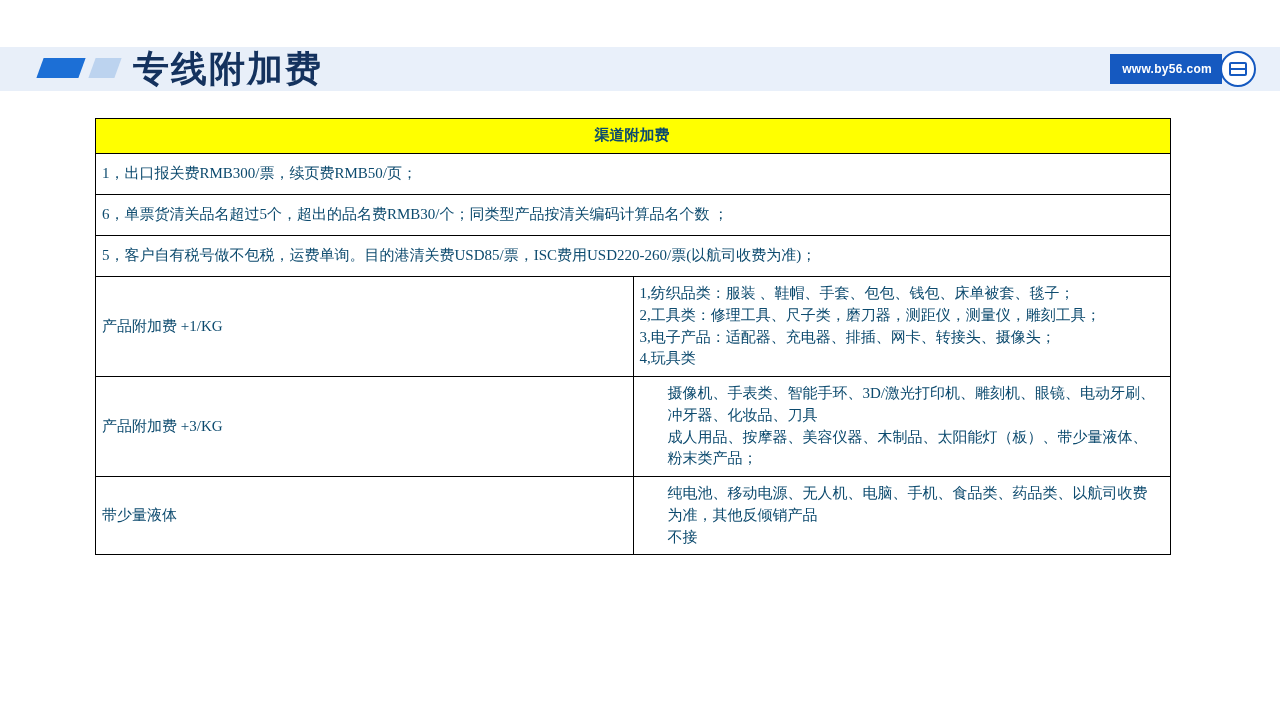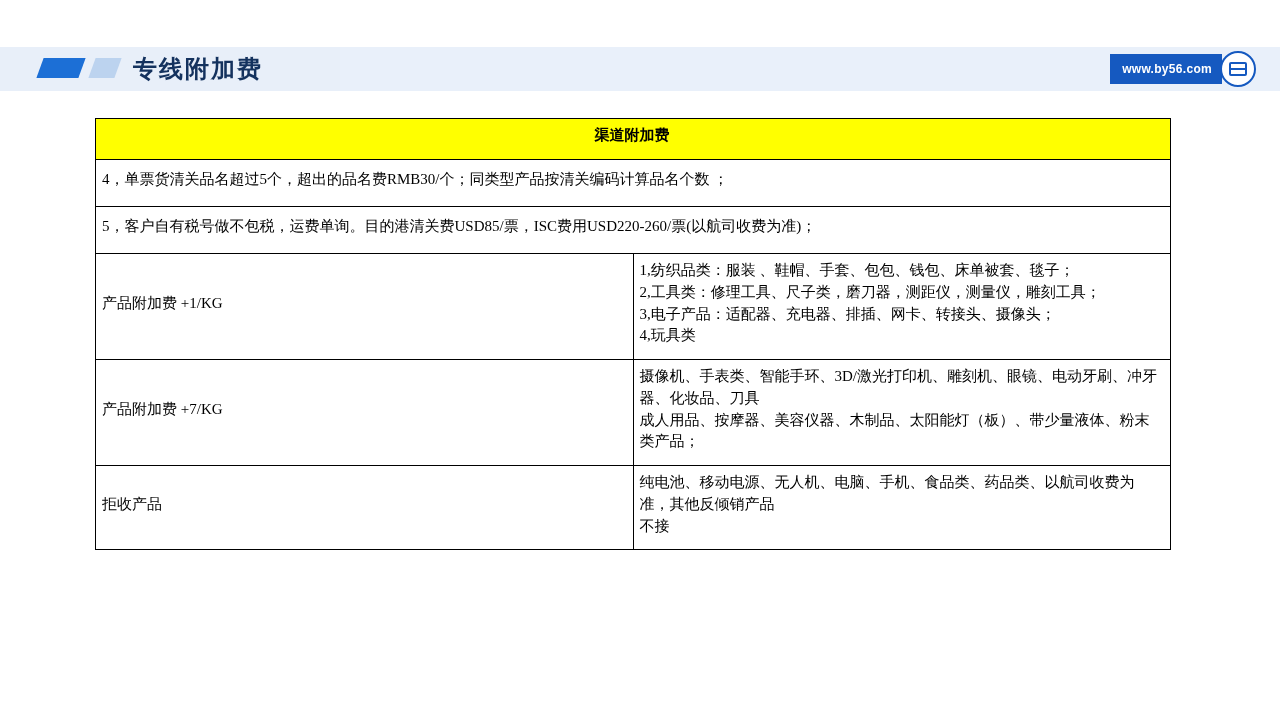--- a/index.html
+++ b/index.html
@@ -54,21 +54,21 @@
     background: #bcd3ef;
     transform: skewX(-20deg);
   }
   .header-title {
     position: absolute;
     left: 133px;
     top: 47px;
     height: 44px;
     line-height: 44px;
     font-family: "Liberation Sans", sans-serif;
-    font-size: 24px;
+    font-size: 36px;
     font-weight: bold;
     color: #14325e;
     letter-spacing: 2px;
   }
   .logo-box {
     position: absolute;
     right: 58px;
     top: 54px;
     height: 30px;
     background: #1559c0;
@@ -122,22 +122,22 @@
   }
   table.fee {
     border-collapse: collapse;
     width: 1076px;
     table-layout: fixed;
   }
   table.fee td {
     border: 1px solid #000000;
     vertical-align: middle;
     font-size: 15px;
-    color: #000000;
-    padding: 6px 8px 12px 6px;
+    color: #0c4a6e;
+    padding: 6px 8px 6px 6px;
     line-height: 1.45;
   }
   td.section-head {
     background: #ffff00;
     text-align: center;
     font-weight: bold;
     font-size: 15px;
     padding: 4px 0;
     height: 22px;
   }
@@ -152,20 +152,21 @@
   }
   td.cat-body {
     padding-left: 8px;
   }
   .line {
     display: block;
     white-space: nowrap;
   }
   .wrapline {
     display: block;
+    margin-left: 28px;
   }
 </style>
 </head>
 <body>
 
 <div class="header">
   <div class="header-band"></div>
   <div class="header-band-light"></div>
   <div class="header-mark-1"></div>
   <div class="header-mark-2"></div>
@@ -174,46 +175,49 @@
   <div class="logo-circle"></div>
 </div>
 
 <div class="table-wrap">
   <table class="fee">
     <tbody>
       <tr>
         <td class="section-head" colspan="2">渠道附加费</td>
       </tr>
       <tr>
-        <td class="full-row" colspan="2">4，单票货清关品名超过5个，超出的品名费RMB30/个；同类型产品按清关编码计算品名个数 ；</td>
+        <td class="full-row" colspan="2">1，出口报关费RMB300/票，续页费RMB50/页；</td>
+      </tr>
+      <tr>
+        <td class="full-row" colspan="2">6，单票货清关品名超过5个，超出的品名费RMB30/个；同类型产品按清关编码计算品名个数 ；</td>
       </tr>
       <tr>
         <td class="full-row" colspan="2">5，客户自有税号做不包税，运费单询。目的港清关费USD85/票，ISC费用USD220-260/票(以航司收费为准)；</td>
       </tr>
 
       <tr>
         <td class="cat-label">产品附加费 +1/KG</td>
         <td class="cat-body">
           <span class="line">1,纺织品类：服装 、鞋帽、手套、包包、钱包、床单被套、毯子；</span>
           <span class="line">2,工具类：修理工具、尺子类，磨刀器，测距仪，测量仪，雕刻工具；</span>
           <span class="line">3,电子产品：适配器、充电器、排插、网卡、转接头、摄像头；</span>
           <span class="line">4,玩具类</span>
         </td>
       </tr>
 
       <tr>
-        <td class="cat-label">产品附加费 +7/KG</td>
+        <td class="cat-label">产品附加费 +3/KG</td>
         <td class="cat-body">
           <span class="wrapline">摄像机、手表类、智能手环、3D/激光打印机、雕刻机、眼镜、电动牙刷、冲牙器、化妆品、刀具</span>
           <span class="wrapline">成人用品、按摩器、美容仪器、木制品、太阳能灯（板）、带少量液体、粉末类产品；</span>
         </td>
       </tr>
 
       <tr>
-        <td class="cat-label">拒收产品</td>
+        <td class="cat-label">带少量液体</td>
         <td class="cat-body">
           <span class="wrapline">纯电池、移动电源、无人机、电脑、手机、食品类、药品类、以航司收费为准，其他反倾销产品</span>
           <span class="wrapline">不接</span>
         </td>
       </tr>
     </tbody>
   </table>
 </div>
 
 </body></html>

